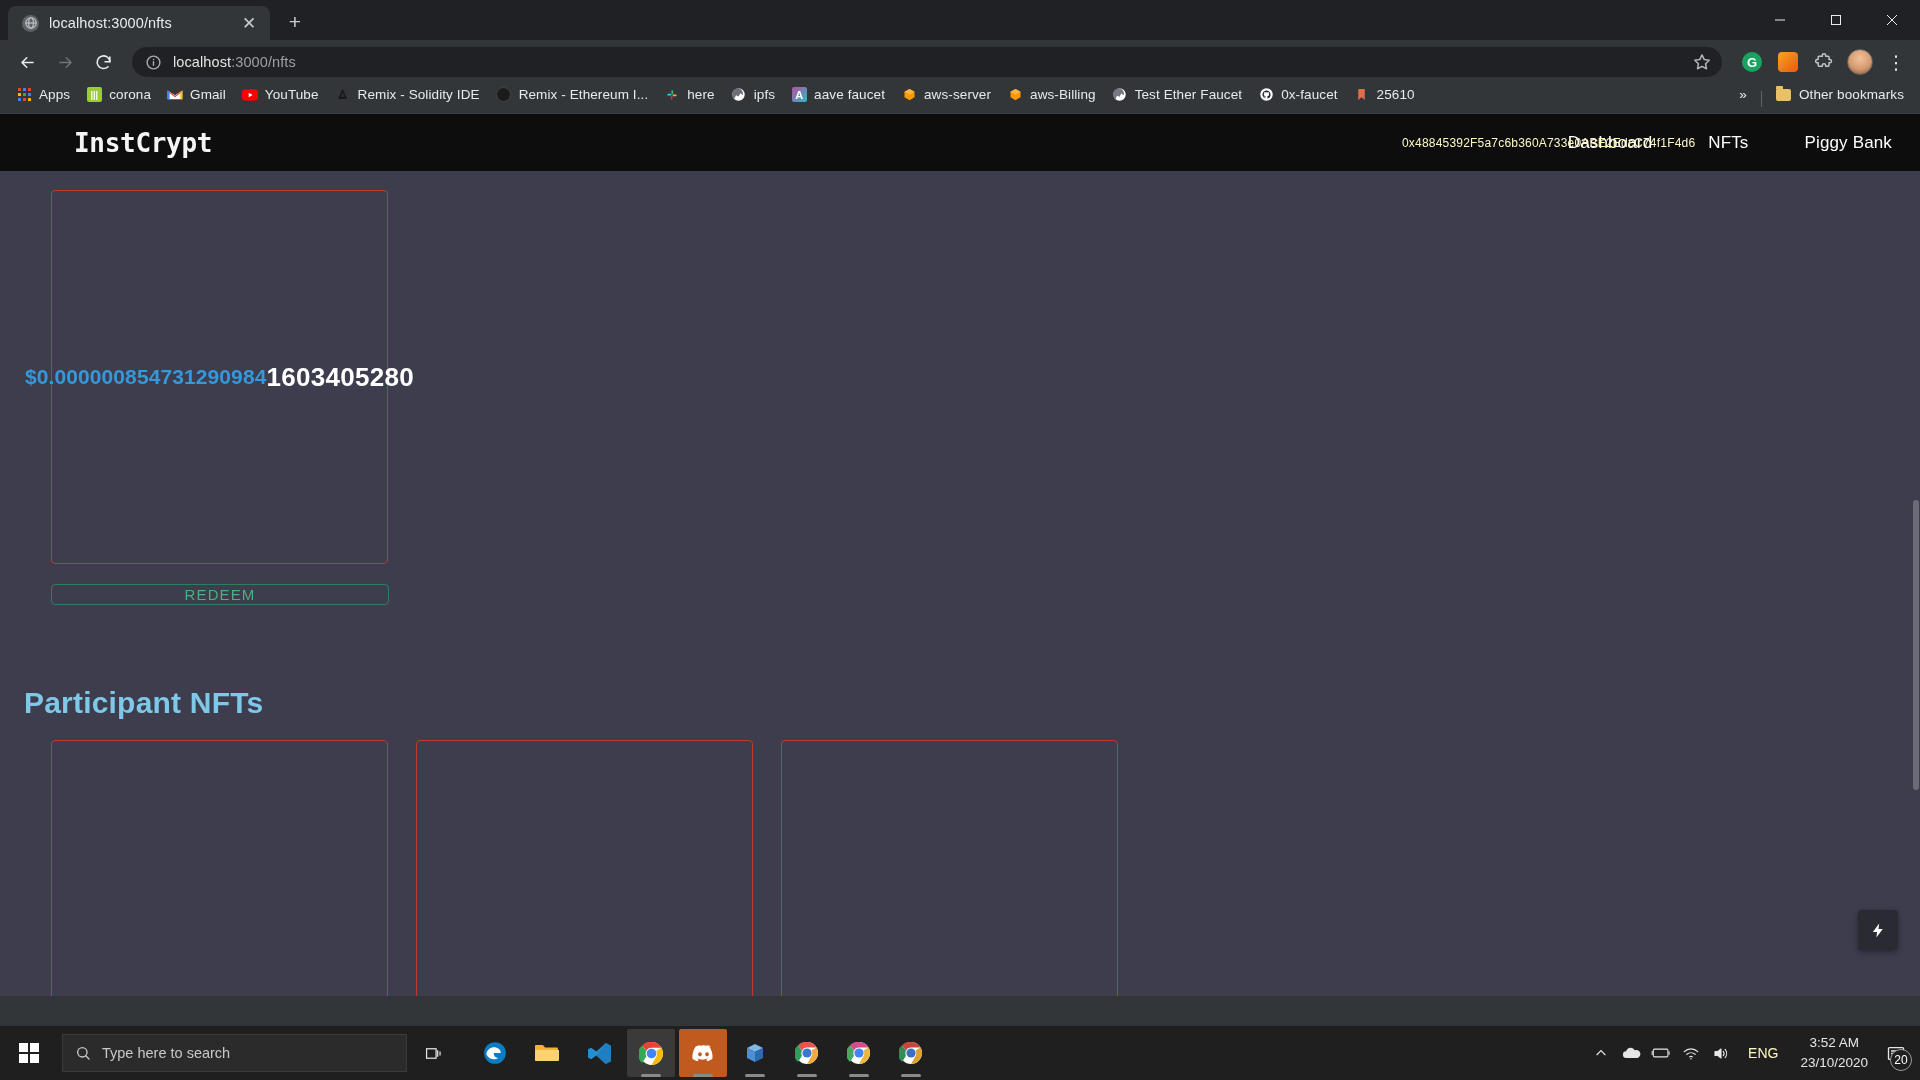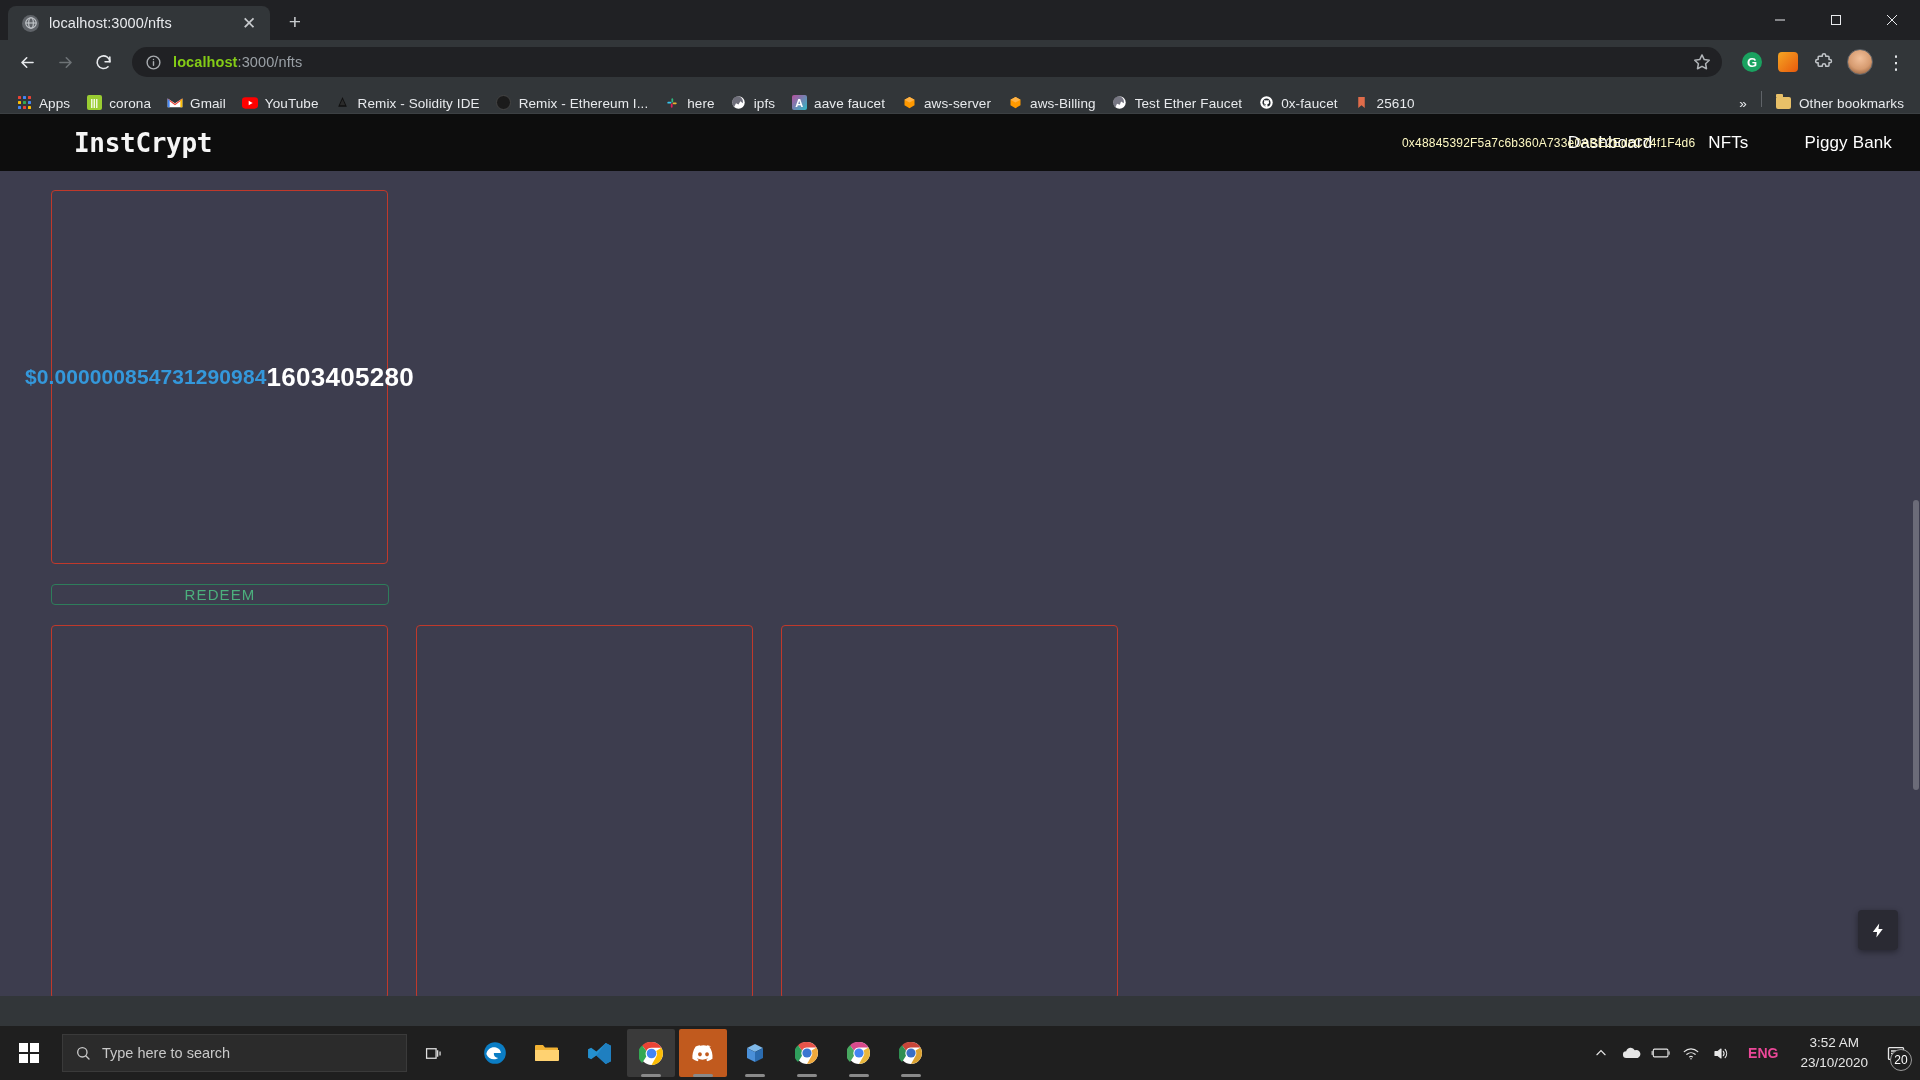--- a/index.html
+++ b/index.html
@@ -62,21 +62,21 @@
     width:34px; height:34px; border-radius:50%;
     display:flex; align-items:center; justify-content:center; flex:none;
   }
   .navbtn svg { width:19px; height:19px; }
   .omnibox {
     flex:1; height:30px; background:#202124; border-radius:16px;
     display:flex; align-items:center; margin:0 8px; padding:0 10px 0 13px;
   }
   .omni-info { width:17px; height:17px; flex:none; margin-right:11px; opacity:.85; }
   .omni-text { font-size:14.5px; color:#9aa0a6; white-space:nowrap; letter-spacing:.1px; }
-  .omni-text b { color:#84cc16; font-weight:700; }
+  .omni-text b { color:#e5e5e5; font-weight:400; }
   .omni-star { width:20px; height:20px; margin-left:auto; flex:none; opacity:.9; }
   .tb-ico {
     width:28px; height:28px; border-radius:50%; flex:none; margin-left:4px;
     display:flex; align-items:center; justify-content:center;
   }
   .ext-g { width:20px;height:20px;border-radius:50%;background:#1aa260;
            color:#fff;font-size:13px;font-weight:bold;display:flex;
            align-items:center;justify-content:center; }
   .ext-fox { width:20px;height:20px;border-radius:4px;
              background:linear-gradient(135deg,#f5a623,#e8590c); }
@@ -87,21 +87,21 @@
     border:1px solid #5f6368;
   }
   .tb-menu { color:#e8eaed; font-size:19px; line-height:1; letter-spacing:0; }
 
   
   .bookmarks {
     height:30px; background:#323639; display:flex; align-items:center;
     padding:0 8px; gap:0; font-size:13.5px; color:#e8eaed; position:relative;
     border-bottom:1px solid #3c4043;
   }
-  .bm { display:flex; align-items:flex-end; height:24px; padding:0 8px; border-radius:4px;
+  .bm { display:flex; align-items:flex-start; height:24px; padding:0 8px; border-radius:4px;
         white-space:nowrap; flex:none; }
   .bm-ico { width:16px; height:16px; margin-right:7px; flex:none;
             display:flex; align-items:center; justify-content:center; }
   .bm-lbl { letter-spacing:.1px; }
   .bm-sep { width:1px; height:16px; background:#5f6368; margin:0 6px; flex:none; }
   .bm-over { margin-left:auto; display:flex; align-items:center; }
   .ico-apps { display:grid; grid-template-columns:repeat(3,3px); grid-template-rows:repeat(3,3px);
               gap:2px; }
   .ico-apps i { display:block; width:3px; height:3px; border-radius:.5px; }
   .sq { width:15px;height:15px;border-radius:2px;display:flex;align-items:center;
@@ -195,21 +195,21 @@
     content:""; position:absolute; bottom:0; left:14px; right:14px; height:3px;
     background:#8a8a8a; border-radius:2px;
   }
   .tbapp.orange { background:#c15a1e; }
   .tray {
     position:absolute; right:0; top:0; height:54px; display:flex; align-items:center;
     padding-right:6px; gap:0;
   }
   .tray-ico { width:30px;height:54px;display:flex;align-items:center;justify-content:center;
               color:#e6e6e6; }
-  .tray-lang { color:#ec4899; font-size:14px; padding:0 12px;font-weight:bold; }
+  .tray-lang { color:#fef9c3; font-size:14px; padding:0 12px; }
   .clock { color:#e6e6e6; font-size:13.5px; line-height:1.45; text-align:center;
            padding:0 10px; }
   .notif { width:36px;height:54px;display:flex;align-items:center;justify-content:center;
            position:relative; }
   .notif-badge {
     position:absolute; right:2px; bottom:9px; width:22px; height:22px; border-radius:50%;
     background:#1f1f1f; border:1.5px solid #9a9a9a; color:#fff; font-size:12px;
     display:flex; align-items:center; justify-content:center;
   }
 </style>
@@ -472,20 +472,21 @@
 
     <div class="cards">
       <div class="nftcard">
         <div class="nft-price">$0.000000854731290984</div>
         <div class="nft-id">1603405280</div>
       </div>
     </div>
 
     <button class="redeem">REDEEM</button>
 
+    <div class="section-title second">Participant NFTs</div>
 
     <div class="cards second">
       <div class="nftcard">
         <div class="nft-price"></div>
         <div class="nft-id"></div>
       </div>
       <div class="nftcard">
         <div class="nft-price"></div>
         <div class="nft-id"></div>
       </div>

